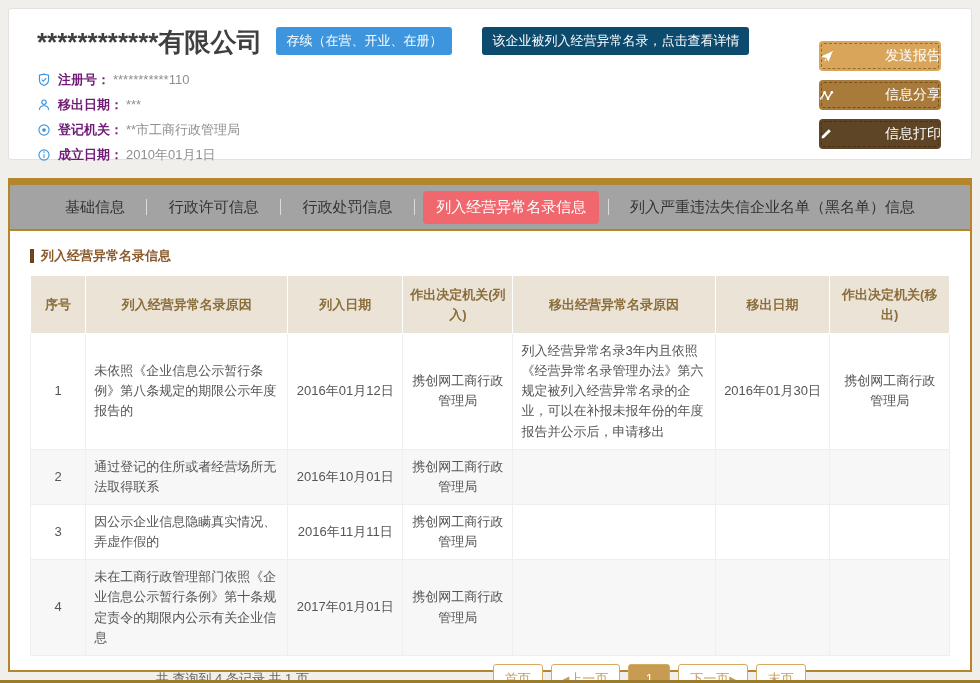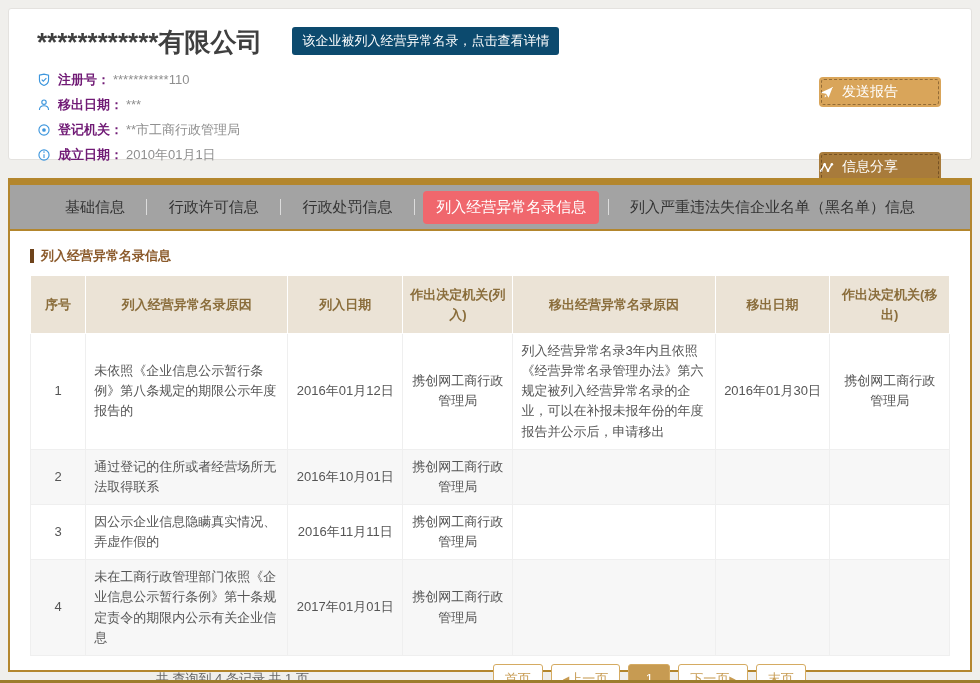--- a/index.html
+++ b/index.html
@@ -15,22 +15,22 @@
   .badge { font-size:13px; color:#fff; padding:5px 10px; border-radius:3px; white-space:nowrap; }
   .badge.status { background:#3d96dd; }
   .badge.alert { background:#0c4a6e; cursor:pointer;margin-left:16px; }
   .info-rows { margin-top:9px; }
   .info-row { display:flex; align-items:center; height:25px; font-size:13px; }
   .ficon { color:#3d96dd; width:21px; display:inline-flex; align-items:center; }
   .flabel { font-weight:bold; color:#701a75; }
   .fvalue { color:#8f8f8f; margin-left:3px; }
   .actions { position:absolute; right:30px; top:32px; display:flex; flex-direction:column; gap:9px; }
   .action-btn { position:relative; width:122px; height:30px; border:none; border-radius:4px;
-    color:#fff; font-size:14px; display:flex; align-items:center; justify-content:flex-start;
-    gap:8px; cursor:pointer; font-family:inherit;margin-top:36px; }
+    color:#fff; font-size:14px; display:flex; align-items:center; justify-content:space-between;
+    gap:8px; cursor:pointer; font-family:inherit; }
   .action-btn::after { content:""; position:absolute; inset:2px;
     border:1px dashed rgba(40,20,0,.40); border-radius:3px; pointer-events:none; }
   .action-btn .aicon { display:inline-flex; align-items:center; }
 
   
   .panel { position:absolute; left:8px; top:178px; right:8px; bottom:11px;
     background:#fff; border:2px solid #b3862d; border-top:7px solid #b3862d; }
   .tab-bar { height:46px; display:flex; align-items:center; justify-content:space-between;
     padding:0 42px; border-bottom:2px solid #b3862d; background:#a3a3a3; }
   .tab { font-size:15px; color:#333; cursor:pointer; padding:7px 13px; border-radius:4px;
@@ -62,20 +62,21 @@
   .bottom-line { position:absolute; left:0; right:0; bottom:0; height:3px; background:#9c7c2c; }
 </style>
 </head>
 <body>
 
 <div class="page">
 
   <div class="header-card">
     <div class="company-row">
       <span class="company-name">************有限公司</span>
+      <span class="badge status">存续（在营、开业、在册）</span>
       <span class="badge alert">该企业被列入经营异常名录，点击查看详情</span>
     </div>
     <div class="info-rows">
         <div class="info-row">
           <span class="ficon">
             <svg viewBox="0 0 16 16" width="14" height="14" fill="none" stroke="currentColor" stroke-width="1.3">
               <path d="M2.8 2.4 L8 1.3 L13.2 2.4 V8 C13.2 11.1 10.8 13.3 8 14.3 C5.2 13.3 2.8 11.1 2.8 8 Z"></path>
               <path d="M5.4 7.6 L7.2 9.4 L10.7 5.9"></path>
             </svg>
           </span>

